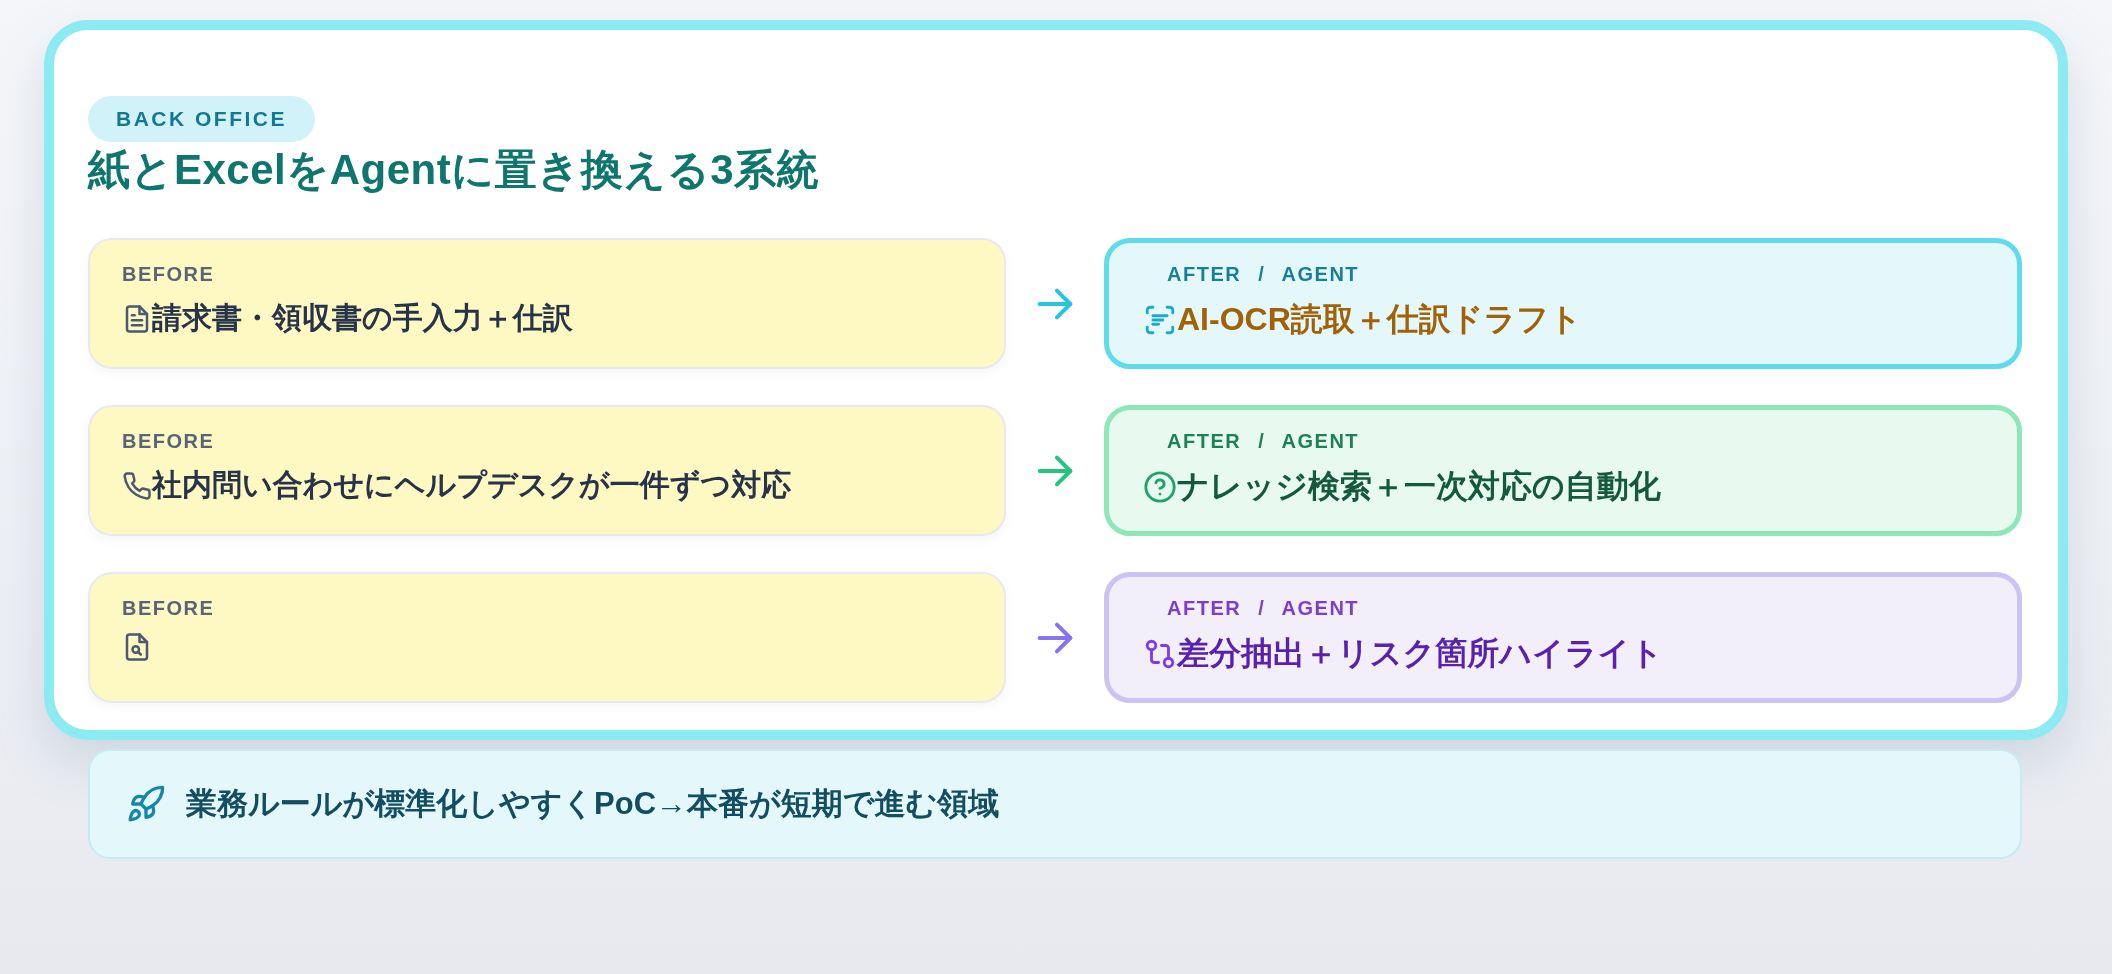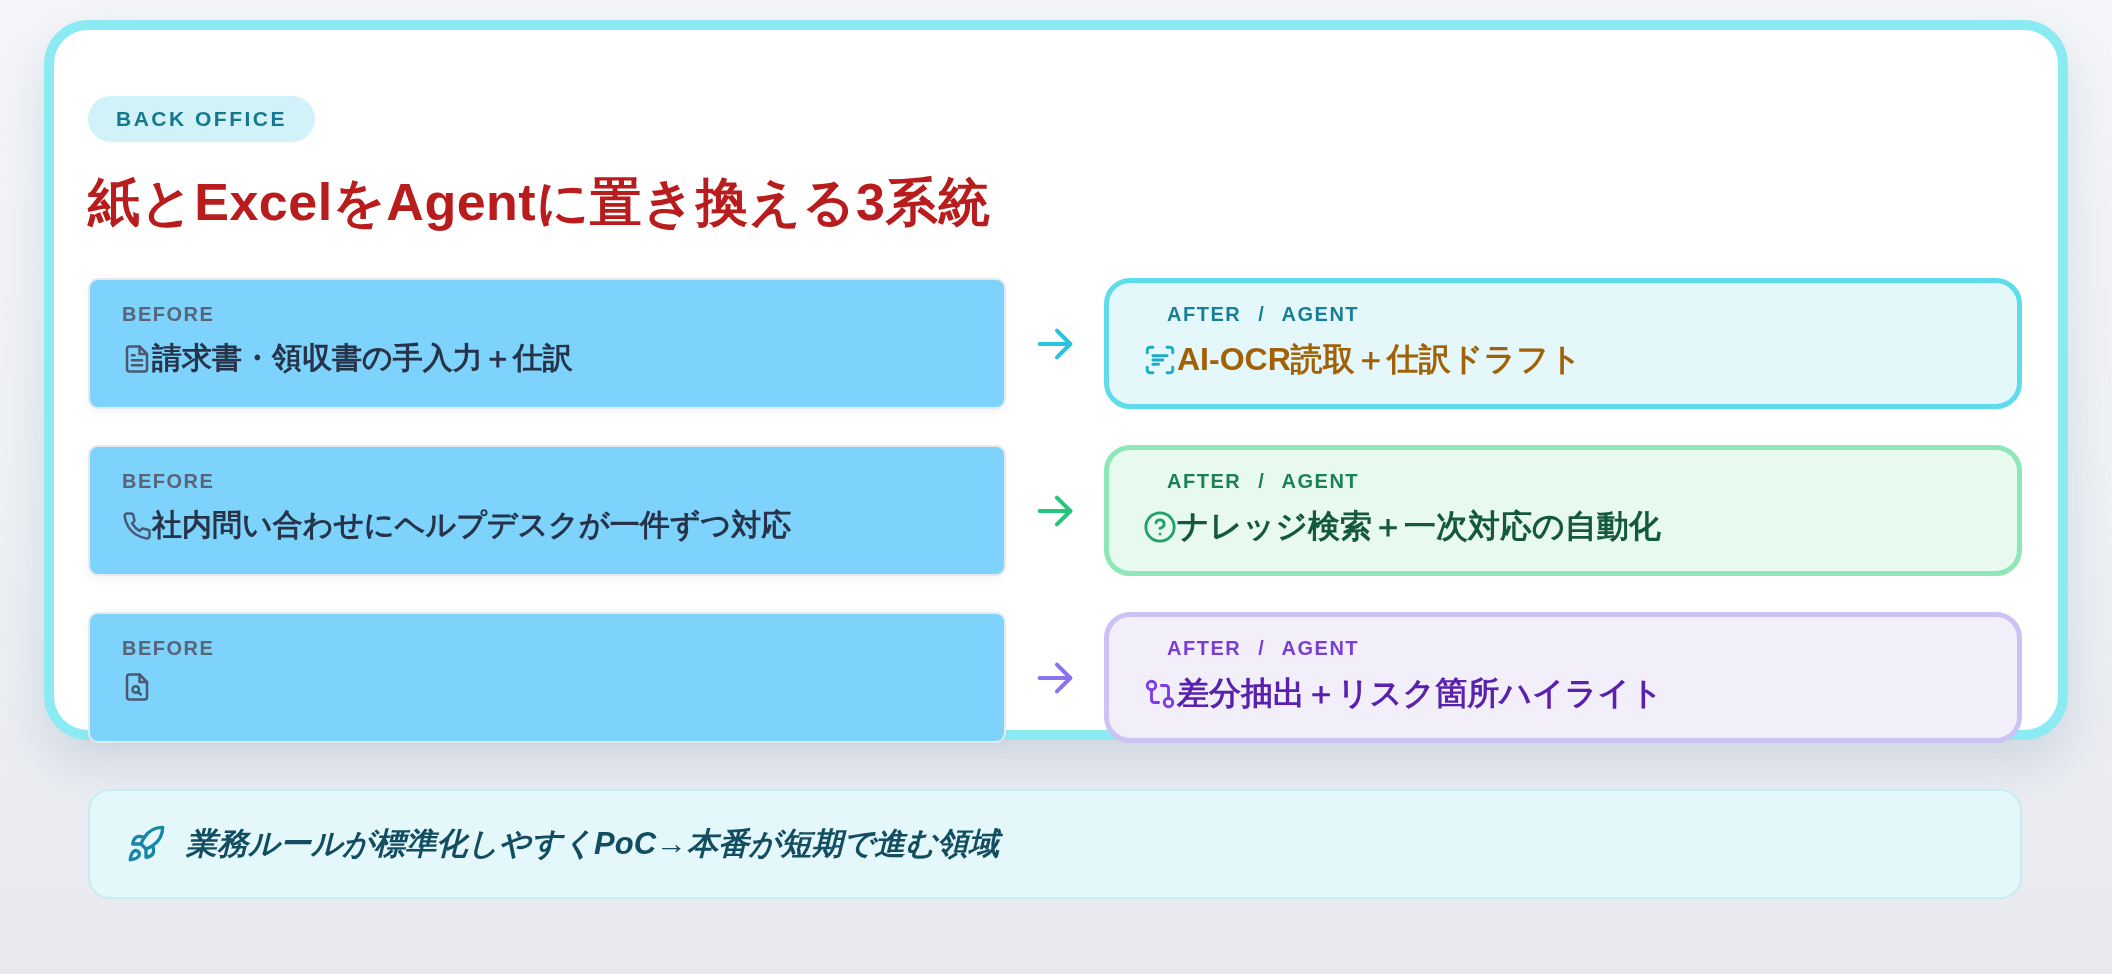--- a/index.html
+++ b/index.html
@@ -22,37 +22,36 @@
     display: inline-block;
     background: #d2f2f9;
     color: #14798f;
     font-size: 21px;
     font-weight: bold;
     letter-spacing: 2.5px;
     padding: 11px 28px;
     border-radius: 999px;
   }
   .title {
-    margin-top: 26px;
-    font-size: 52px;
+    font-size: 42px;
     font-weight: 800;
-    color: #b91c1c;
+    color: #0f766e;
     letter-spacing: 0.5px;
   }
   .rows { margin-top: 40px; display: flex; flex-direction: column; gap: 36px; }
   .row {
     display: grid;
     grid-template-columns: 1fr 98px 1fr;
     align-items: stretch;
     height: 131px;
   }
   .before-card {
-    background: #7dd3fc;
+    background: #fef9c3;
     border: 2px solid #e6e9ef;
-    border-radius: 10px;
+    border-radius: 24px;
     padding: 23px 32px;
     box-shadow: 0 4px 10px rgba(160, 170, 190, 0.10);
   }
   .mini-label {
     font-size: 20px;
     font-weight: bold;
     letter-spacing: 1.5px;
     color: #5a6478;
   }
   .card-line { display: flex; align-items: center; margin-top: 12px; }
@@ -91,21 +90,21 @@
   .note-bar {
     margin-top: 46px;
     background: #e4f8fc;
     border: 2px solid #c5ecf5;
     border-radius: 22px;
     padding: 32px 36px;
     display: flex;
     align-items: center;
     gap: 20px;
   }
-  .note-bar .note-text { font-size: 31px; font-weight: 800; color: #134d61; font-style: italic; }
+  .note-bar .note-text { font-size: 31px; font-weight: 800; color: #134d61; }
   .note-icon { color: #1787a8; }
 </style>
 </head>
 <body>
 
 <div class="stage">
 
   <span class="badge">BACK OFFICE</span>
 
   <h1 class="title">紙とExcelをAgentに置き換える3系統</h1>

